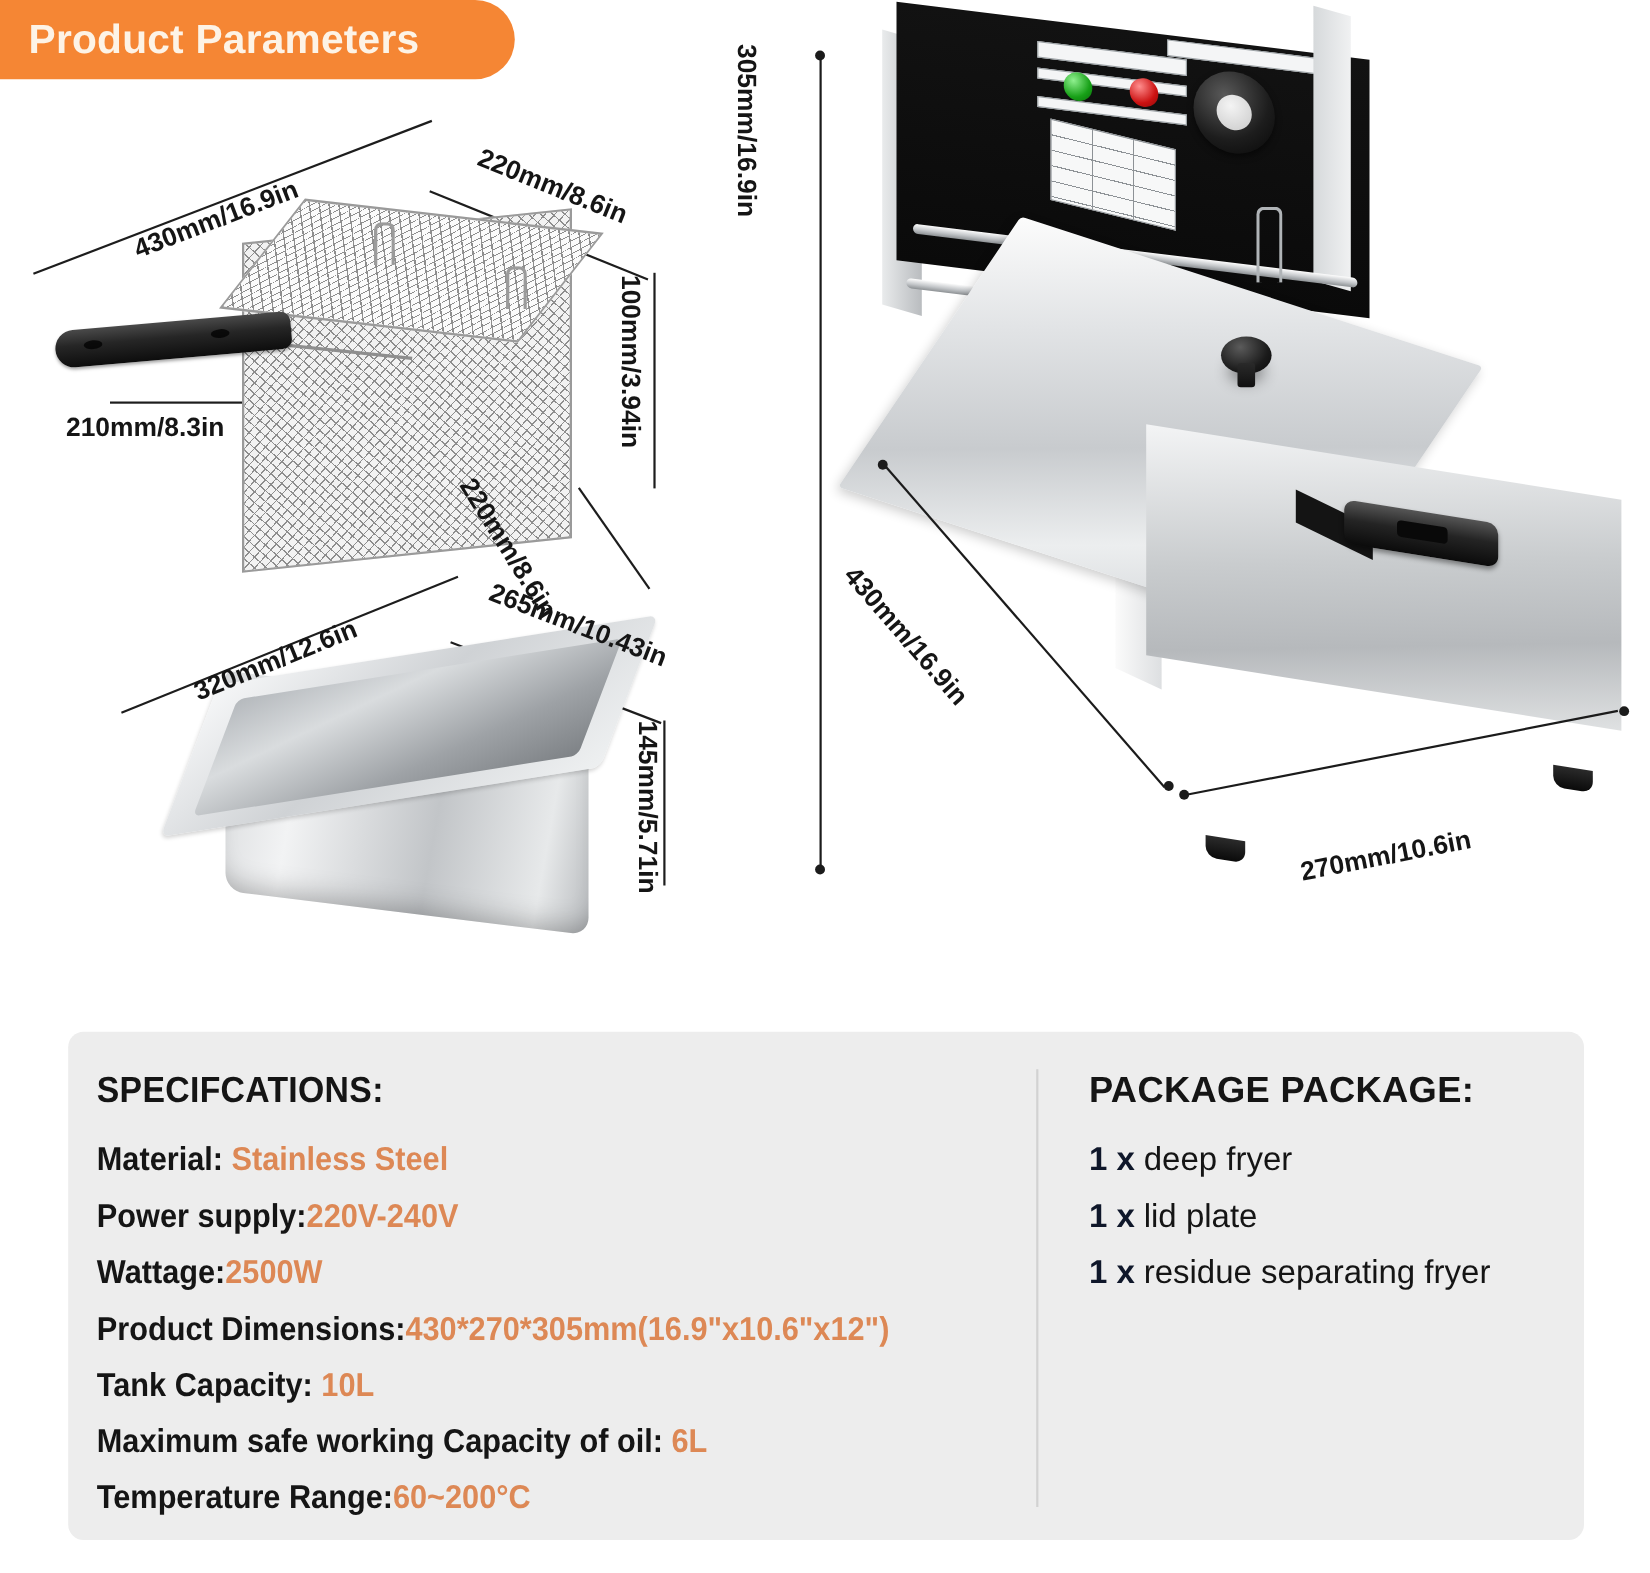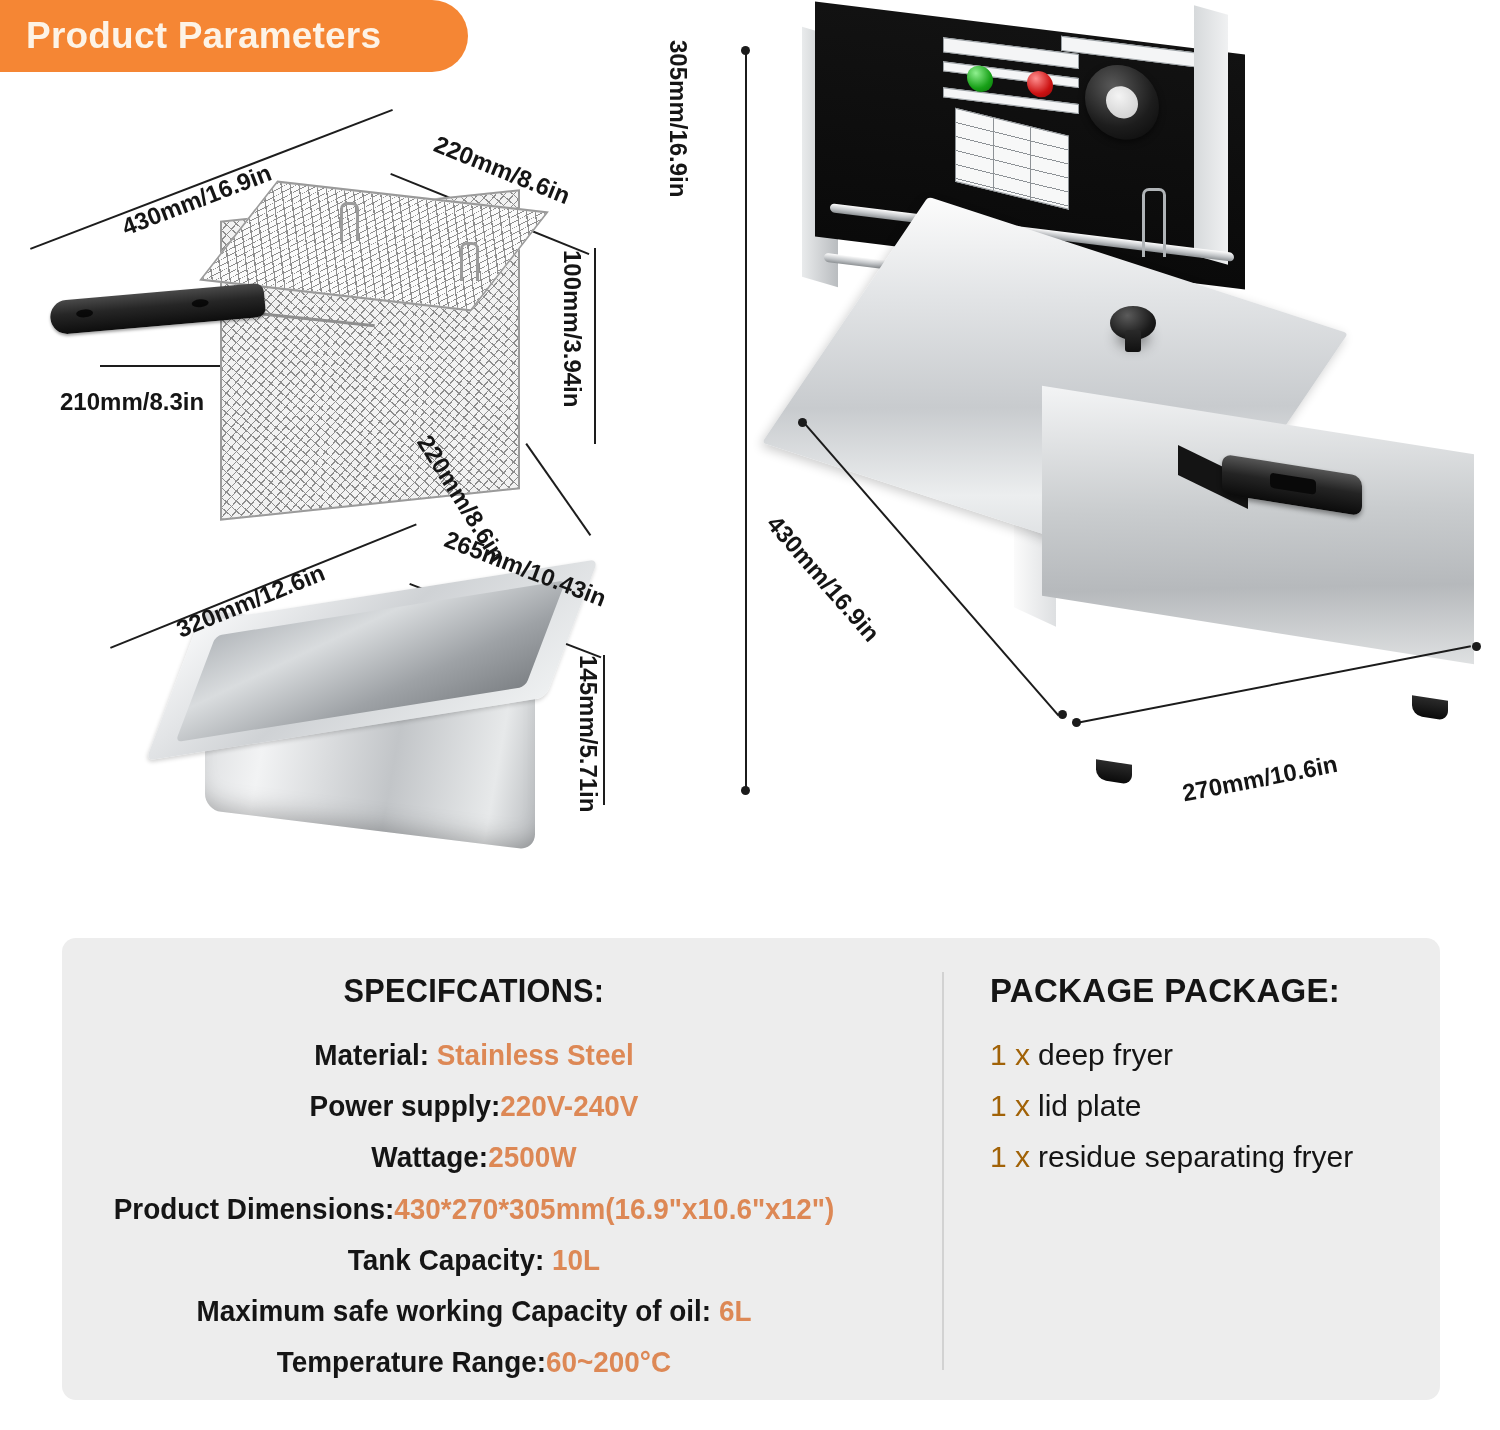--- a/index.html
+++ b/index.html
@@ -191,21 +191,21 @@
 
   
   .info-panel{
     position:absolute;left:62px;top:938px;width:1378px;height:462px;
     background:#ededed;border-radius:14px;
   }
   .divider{
     position:absolute;left:942px;top:972px;width:2px;height:398px;
     background:#d2d2d2;
   }
-  .col-spec{position:absolute;left:88px;top:972px;width:830px;text-align:center;}
+  .col-spec{position:absolute;left:88px;top:972px;width:830px;}
   .col-pack{position:absolute;left:990px;top:972px;width:440px;}
 
   .sec-title{
     font-size:33px;font-weight:bold;color:#151515;
     margin:0 0 28px 0;letter-spacing:.3px;
   }
   .spec-line{
     font-size:30px;font-weight:bold;color:#151515;
     margin-bottom:17px;white-space:nowrap;line-height:1.14;
     font-family:"Liberation Sans Narrow","Liberation Sans","DejaVu Sans Condensed",sans-serif;
@@ -213,21 +213,21 @@
   }
   .sec-title.spec-head{
     font-family:"Liberation Sans Narrow","Liberation Sans","DejaVu Sans Condensed",sans-serif;
     transform:scaleX(.93);transform-origin:left center;
   }
   .val{color:#dd8855;}
   .pack-line{
     font-size:30px;color:#151515;margin-bottom:17px;
     white-space:nowrap;line-height:1.14;
   }
-  .qty{color:#a16207;font-weight:normal;margin-right:8px;}
+  .qty{color:#0f172a;font-weight:bold;margin-right:8px;}
 </style>
 </head>
 <body>
 
 <div class="banner">
   <span class="banner-text">Product Parameters</span>
 </div>
 
 <div class="basket-wrap">
 
@@ -244,21 +244,21 @@
 
   <div class="hook" style="left:310px;top:52px;"></div>
   <div class="hook" style="left:430px;top:92px;"></div>
 
   <div class="handle-rod"></div>
   <div class="basket-handle"></div>
 
   <div class="dim" style="left:88px;top:36px;transform:rotate(-21deg);">430mm/16.9in</div>
   <div class="dim" style="left:400px;top:6px;transform:rotate(22deg);">220mm/8.6in</div>
   <div class="dim" style="left:556px;top:100px;transform:rotate(90deg);transform-origin:left top;">100mm/3.94in</div>
-  <div class="dim" style="left:30px;top:238px;">210mm/8.3in</div>
+  <div class="dim" style="left:30px;top:225px;">210mm/8.3in</div>
   <div class="dim" style="left:405px;top:280px;transform:rotate(58deg);transform-origin:left top;">220mm/8.6in</div>
 </div>
 
 <div class="tank-wrap">
   <div class="bk-line" style="left:0px;top:92px;width:330px;transform:rotate(-22deg);"></div>
   <div class="bk-line" style="left:300px;top:28px;width:205px;transform:rotate(21deg);"></div>
   <div class="bk-line" style="left:495px;top:100px;width:150px;transform:rotate(90deg);"></div>
 
   <div class="tank-body"></div>
   <div class="tank-rim">

